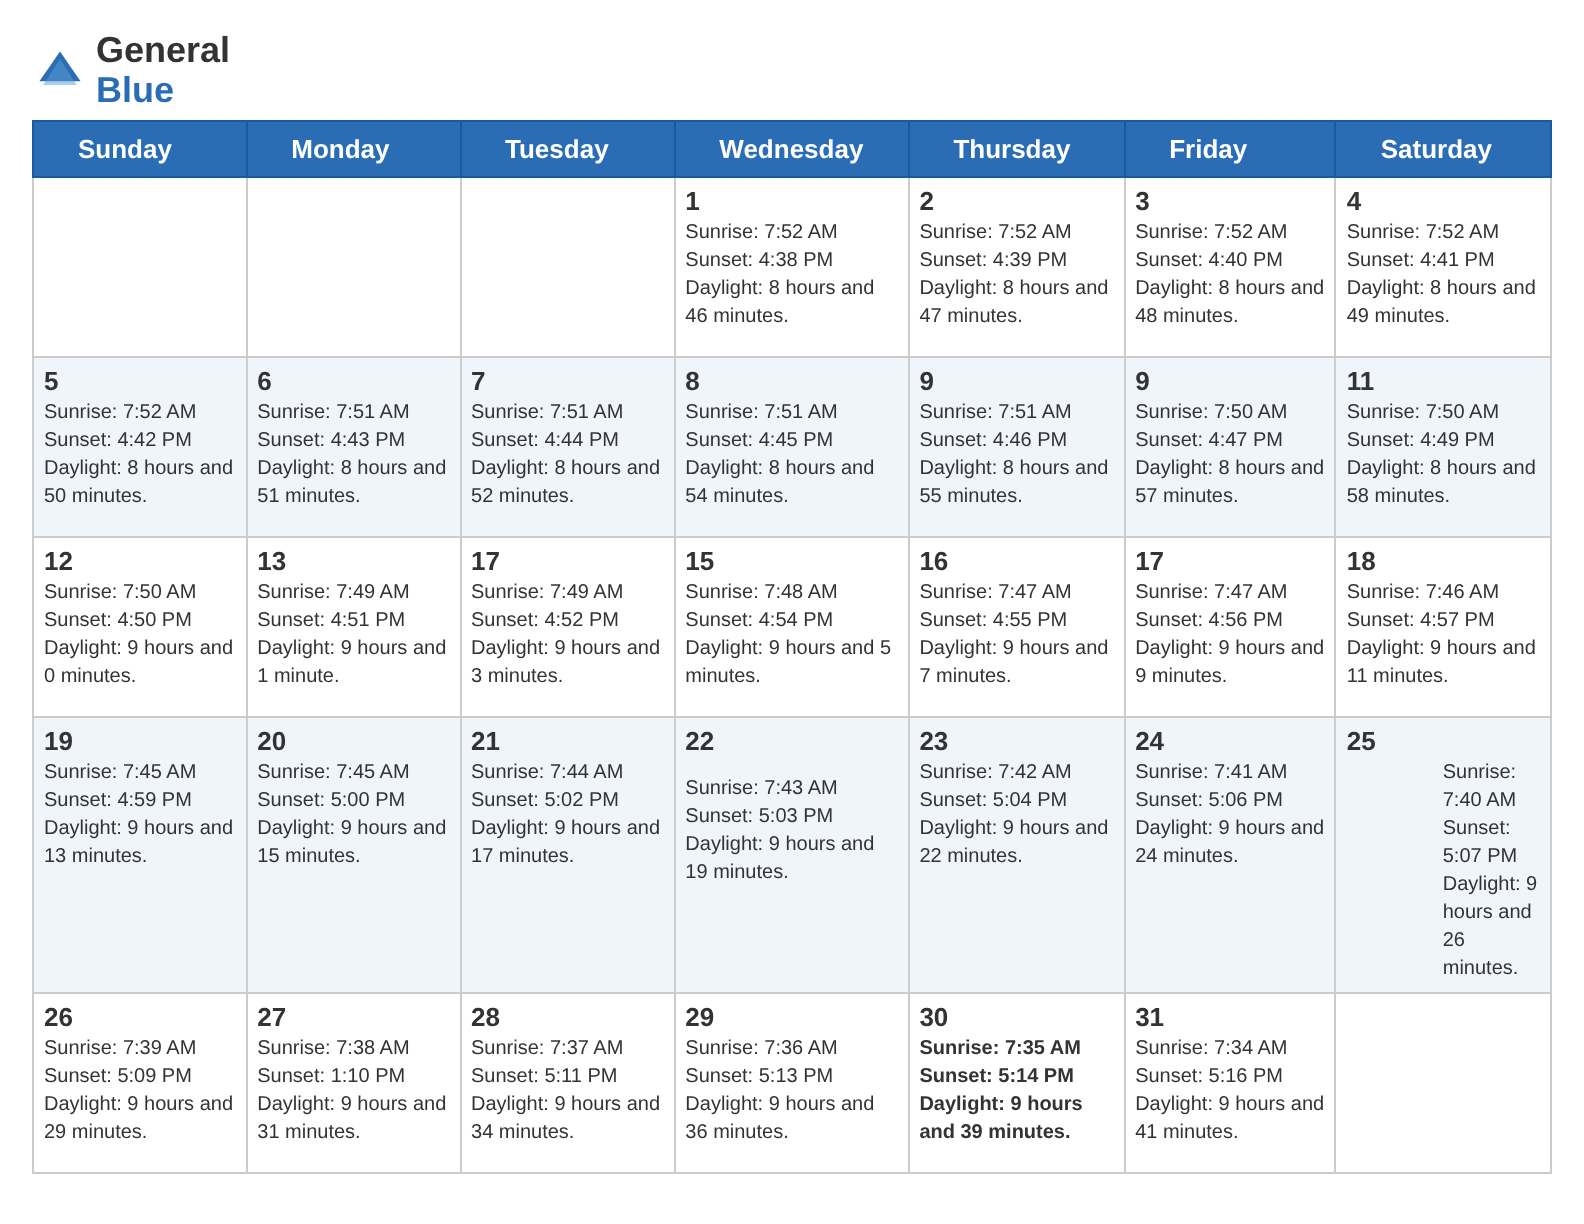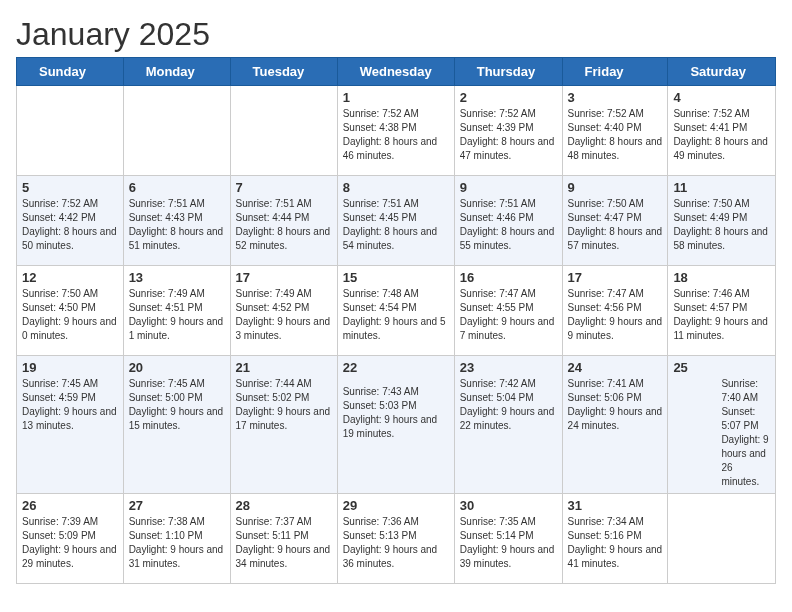--- a/index.html
+++ b/index.html
@@ -87,22 +87,31 @@
       background-color: #f0f4fb;
     }
     tr:nth-child(odd) td {
       background-color: #ffffff;
     }
   </style>
 </head>
 <body>
 
 <div class="header">
+  <div class="logo">
+    <svg class="logo-icon" viewBox="0 0 30 30" xmlns="http://www.w3.org/2000/svg">
+      <polygon points="15,4 26,20 4,20" fill="#2a6db5"></polygon>
+      <polygon points="15,8 24,22 6,22" fill="#5a9fd4" opacity="0.5"></polygon>
+    </svg>
+    <div class="logo-text">
+      <span class="logo-general">General</span><br>
+      <span class="logo-blue">Blue</span>
+    </div>
+  </div>
   <div class="title-section">
-    <div class="calendar-title">January 2025</div>
   </div>
 </div>
 
 <table class="calendar-table">
   <thead>
     <tr>
       <th>Sunday</th>
       <th>Monday</th>
       <th>Tuesday</th>
       <th>Wednesday</th>
@@ -293,21 +302,21 @@
 Daylight: 9 hours and 34 minutes.</div>
         </td>
         <td>
           <div class="day-number">29</div>
           <div class="day-info" style="white-space: pre-line;">Sunrise: 7:36 AM
 Sunset: 5:13 PM
 Daylight: 9 hours and 36 minutes.</div>
         </td>
         <td>
           <div class="day-number">30</div>
-          <div class="day-info" style="white-space: pre-line;">Sunrise: 7:35 AM
+          <div class="day-info" style="white-space: pre-line; font-weight: bold;">Sunrise: 7:35 AM
 Sunset: 5:14 PM
 Daylight: 9 hours and 39 minutes.</div>
         </td>
         <td>
           <div class="day-number">31</div>
           <div class="day-info" style="white-space: pre-line;">Sunrise: 7:34 AM
 Sunset: 5:16 PM
 Daylight: 9 hours and 41 minutes.</div>
         </td>
         <td class="empty-cell"></td>

